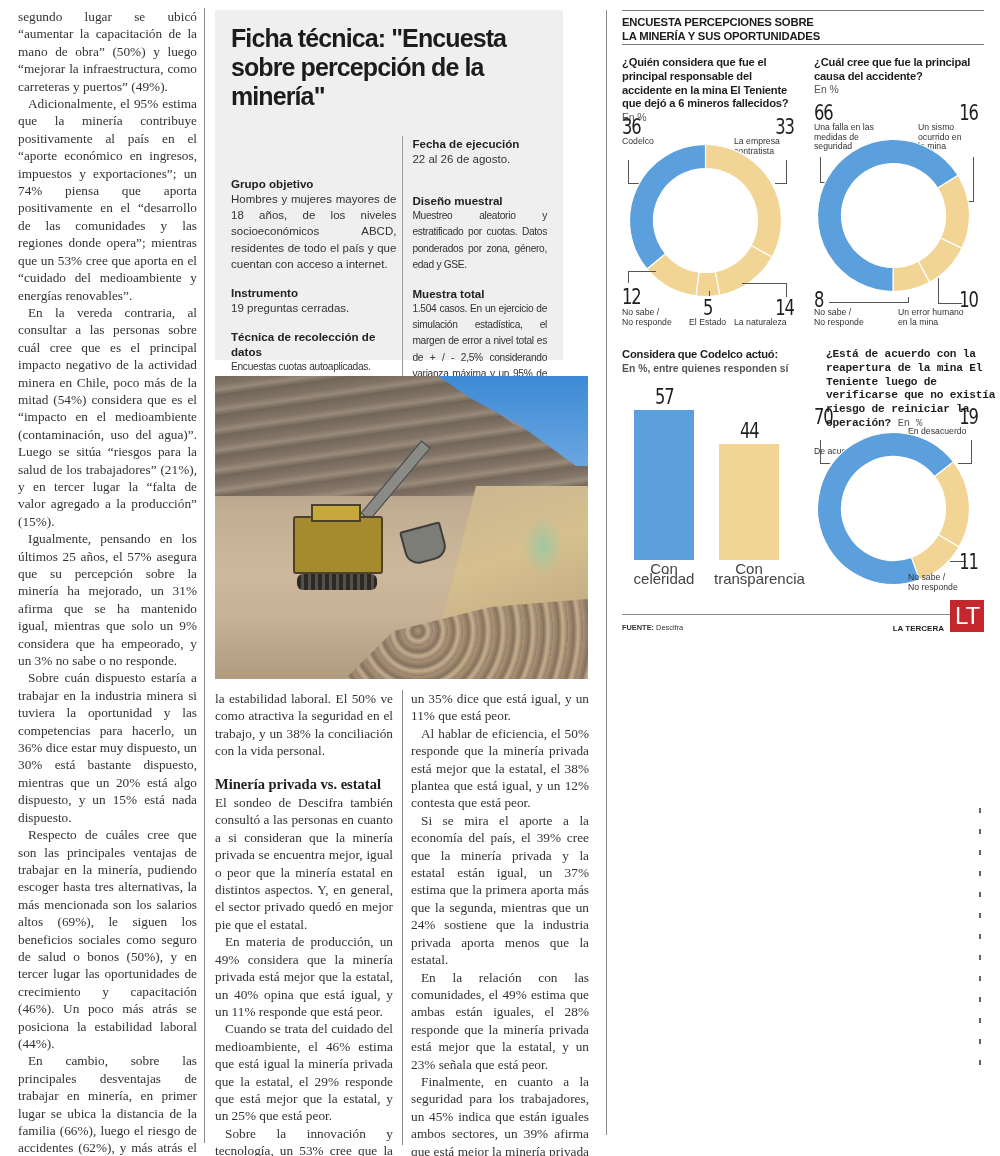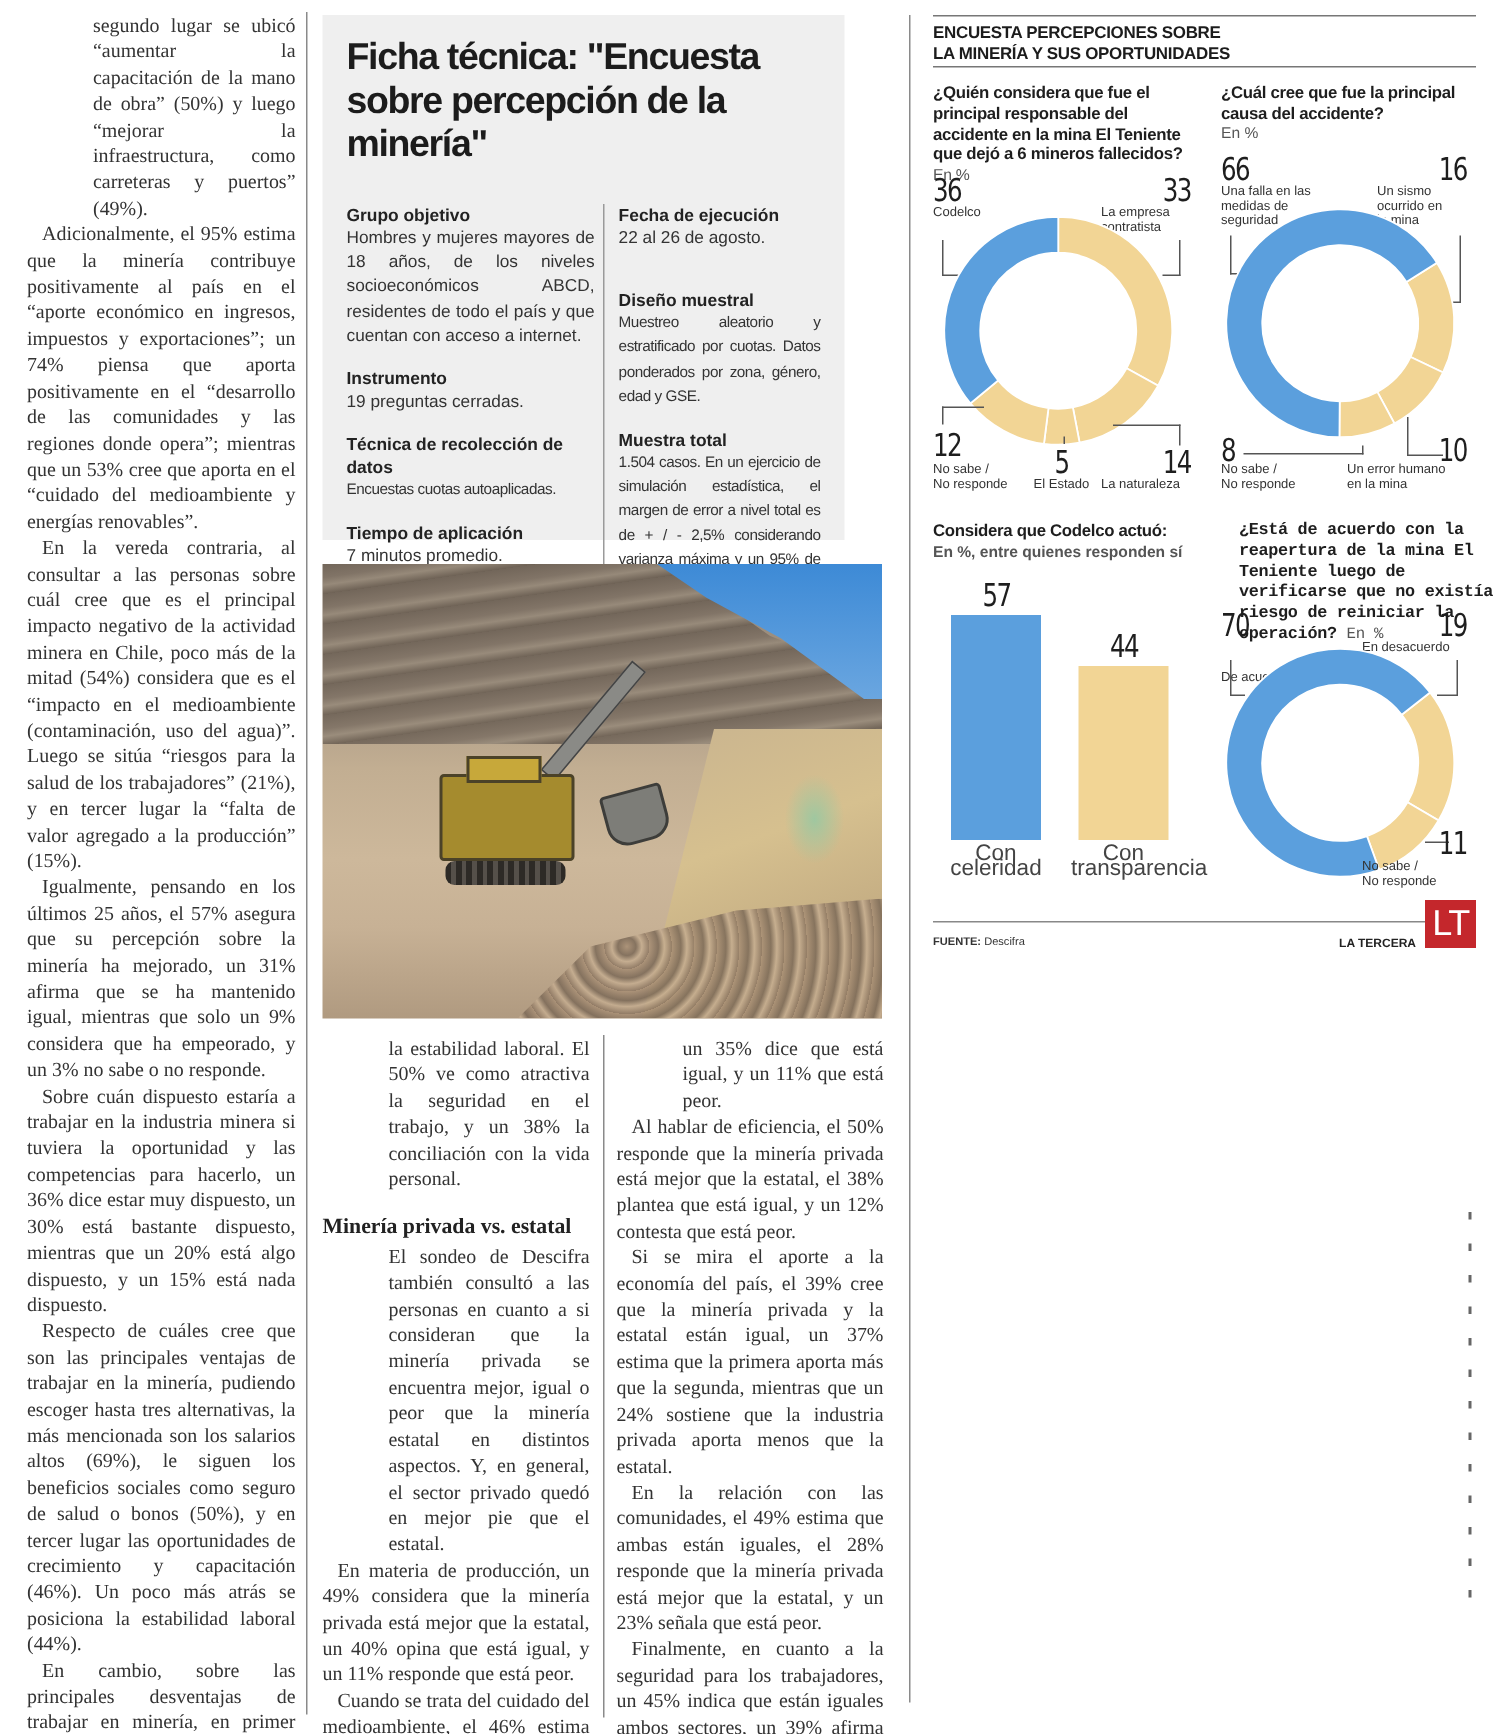--- a/index.html
+++ b/index.html
@@ -1,30 +1,30 @@
 <!DOCTYPE html>
 <html><head>
 <meta charset="utf-8">
 <style>
   * { box-sizing: border-box; margin: 0; padding: 0; }
   html, body { width: 1000px; height: 1156px; background: #ffffff; overflow: hidden; }
   body { position: relative; font-family: "DejaVu Serif", serif; color: #2b2b2b; }
 
   .col { position: absolute; font-family: "Liberation Serif", serif; font-size: 13.3px; line-height: 17.4px; color: #333; text-align: justify; hyphens: auto; }
   .col p { text-indent: 10px; }
-  .col p.noindent { text-indent: 0; margin-left: 44px; }
+  .col p.noindent { text-indent: 0; }
   .col h3 { font-family: "Liberation Serif", serif; font-weight: bold; font-size: 14.5px; margin: 16px 0 1px 0; color: #222; text-align: left; }
 
   .vrule { position: absolute; width: 1px; background: #8a8a8a; }
 
   
   .ficha { position: absolute; left: 215px; top: 10px; width: 348px; height: 350px; background: #efefef; padding: 14px 16px 0 16px; font-family: "Liberation Sans", sans-serif; }
   .ficha h1 { font-family: "Liberation Sans", sans-serif; font-size: 25px; line-height: 29px; font-weight: bold; letter-spacing: -0.9px; color: #1c1c1c; margin-bottom: 25px; }
   .ficha .cols { display: flex; }
-  .ficha .fc { width: 178px; padding-right: 6px; }
+  .ficha .fc { width: 178px; padding-right: 6px; margin-top: 40px; }
   .ficha .fc2 { width: 150px; padding-left: 9px; border-left: 1px solid #9a9a9a; }
   .ficha .item { margin-bottom: 13px; }
   .ficha .lbl { font-weight: bold; font-size: 11.6px; color: #222; line-height: 15px; }
   .ficha .val { font-size: 11.5px; line-height: 16.2px; color: #333; text-align: justify; }
   .ficha .val.cond { font-size: 10.2px; letter-spacing: -0.3px; }
 
   
   .photo { position: absolute; left: 215px; top: 376px; width: 373px; height: 303px; overflow: hidden;
     background: linear-gradient(180deg, #8e8172 0%, #a69684 25%, #c2ae92 45%, #cdb89b 65%, #c7b195 80%, #b09a80 100%); }
   .photo .sky { position: absolute; right: 0; top: 0; width: 150px; height: 90px; background: linear-gradient(180deg, #3d8ad6 0%, #6aa6e0 100%); clip-path: polygon(0 0, 100% 0, 100% 100%, 92% 100%, 55% 55%, 22% 25%); }

